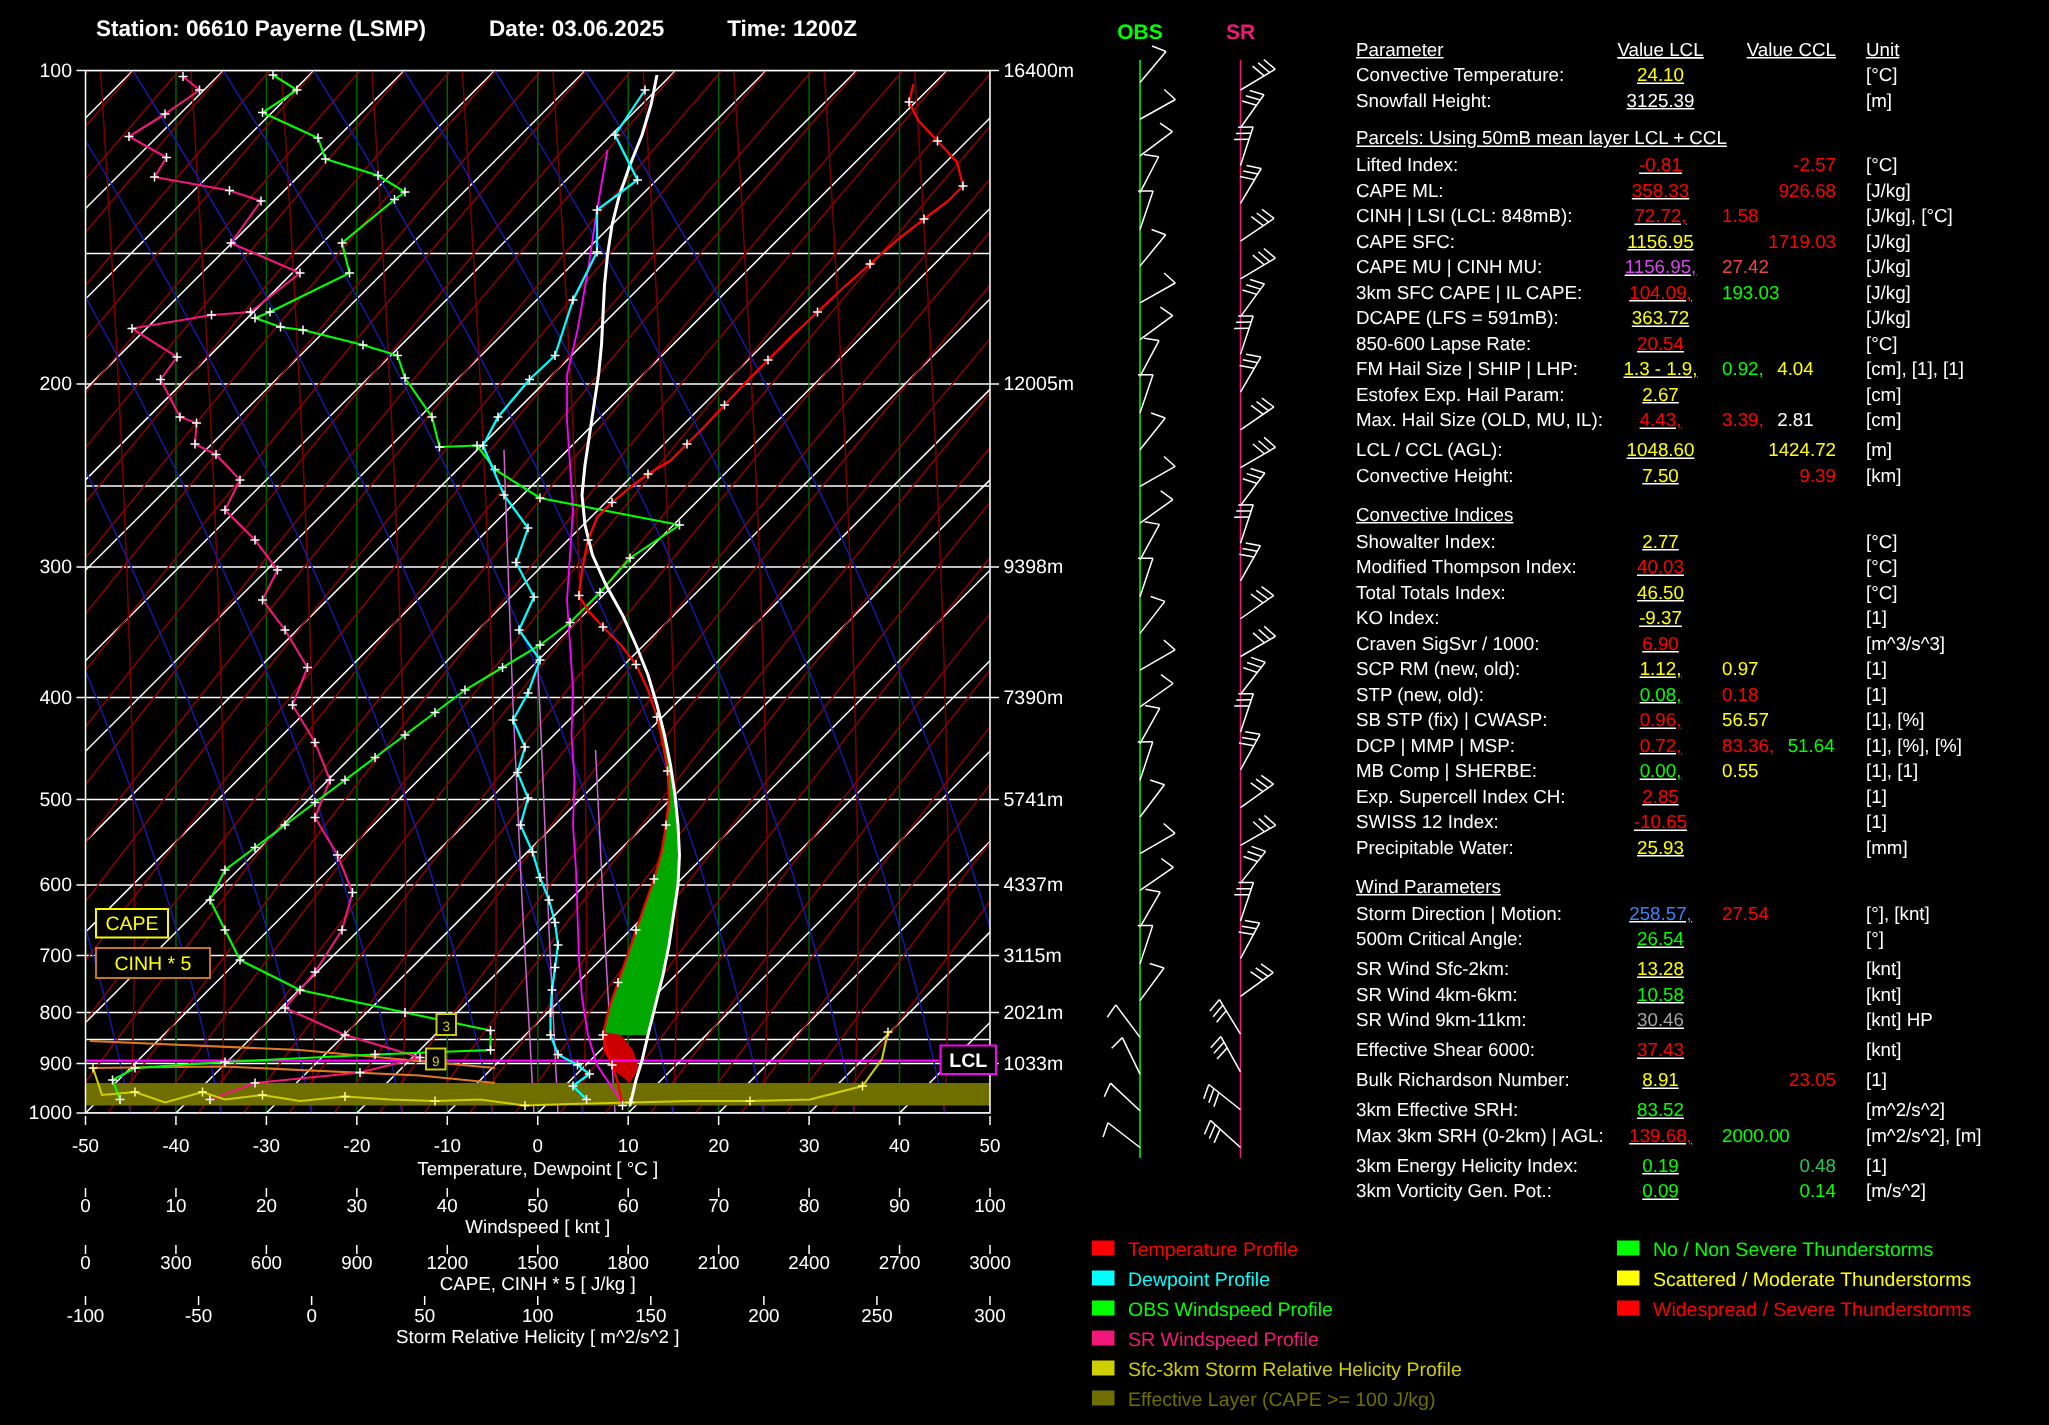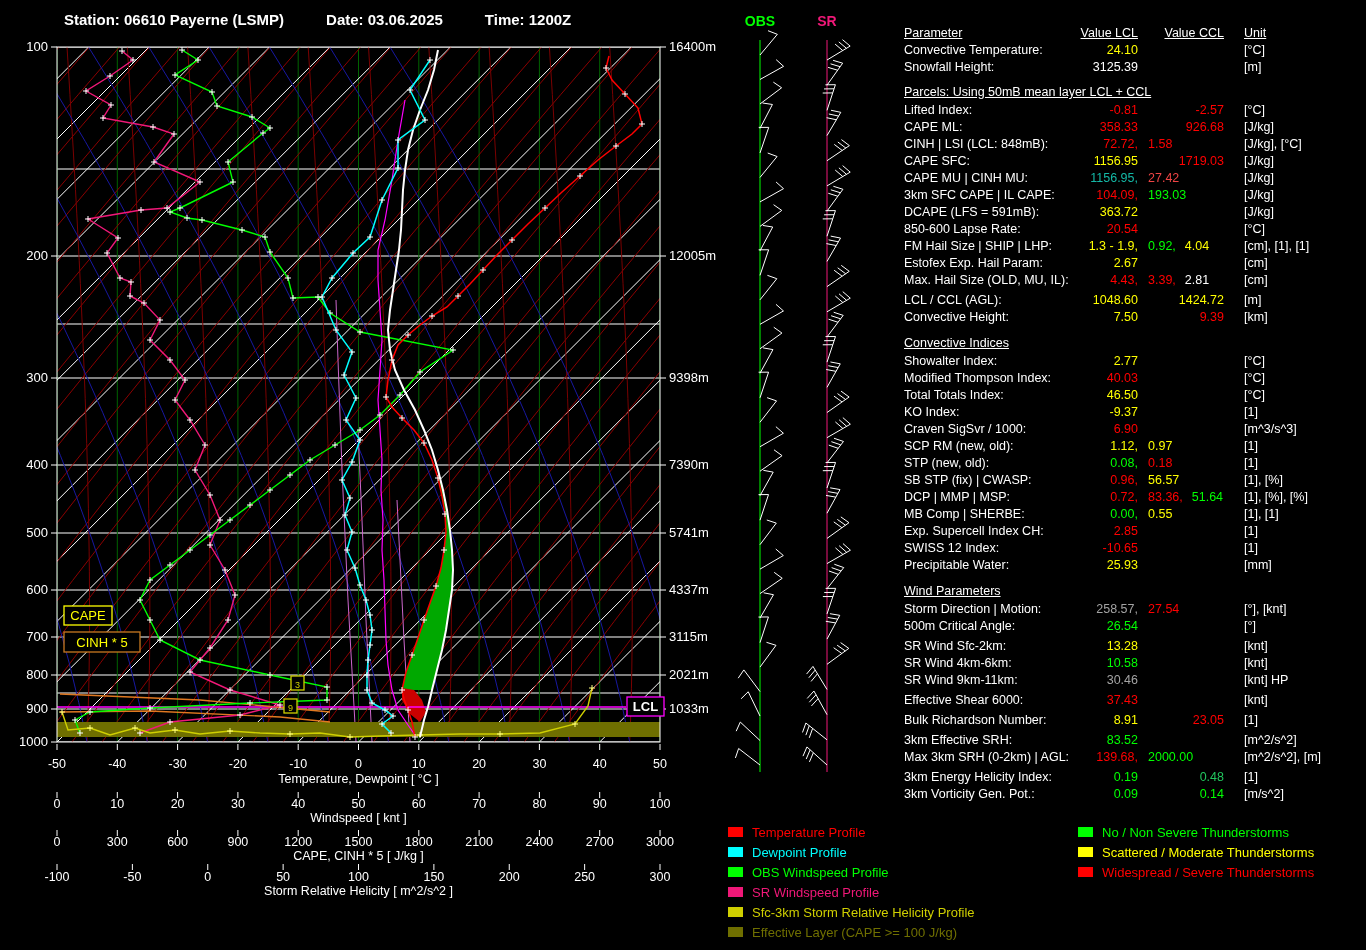--- a/index.html
+++ b/index.html
@@ -6,21 +6,21 @@
   *{box-sizing:border-box;}
   body{font-family:"Liberation Sans",sans-serif;}
   #root{position:absolute;inset:0;width:1366px;height:950px;background:#000;}
   #title{position:absolute;left:64px;top:11px;color:#fff;font-size:15px;font-weight:bold;white-space:nowrap;}
   #title span{margin-right:42px;}
   #chart-svg{position:absolute;left:0;top:0;}
   
   #ptable{position:absolute;left:904px;top:25px;width:470px;color:#fff;font-size:12.5px;}
   .trow{display:grid;grid-template-columns:172px 62px 100px auto;height:17px;line-height:17px;white-space:nowrap;}
   .trow .lbl{grid-column:1;}
-  .trow .c1{grid-column:2;text-align:right;}
+  .trow .c1{grid-column:2;text-align:center;text-decoration:underline;}
   .trow .cm{grid-column:3;padding-left:10px;}
   .trow .cm.right{text-align:right;padding-right:14px;padding-left:0;}
   .trow .un{grid-column:4;padding-left:6px;}
   .thead span{text-decoration:underline;}
   .tsection{height:19px;line-height:19px;text-decoration:underline;white-space:nowrap;}
   .cm .part{margin-right:9px;}
   
   .legend{position:absolute;font-size:13px;}
   .legend .lrow{display:flex;align-items:center;height:20px;white-space:nowrap;}
   .legend .sw{width:15px;height:10px;margin-right:9px;flex:0 0 auto;}
@@ -880,21 +880,21 @@
         <div class="un"><span>[J/kg], [°C]</span></div>
       </div>
       <div class="trow">
         <div class="lbl"><span>CAPE SFC:</span></div>
         <div class="c1"><span style="color: rgb(255, 255, 0);">1156.95</span></div>
         <div class="cm right"><span style="color: rgb(255, 0, 0);">1719.03</span></div>
         <div class="un"><span>[J/kg]</span></div>
       </div>
       <div class="trow">
         <div class="lbl"><span>CAPE MU | CINH MU:</span></div>
-        <div class="c1"><span style="color: #14b8a6;">1156.95,</span></div>
+        <div class="c1"><span style="color: #d946ef;">1156.95,</span></div>
         <div class="cm"><span class="part" style="color: #ef4444;">27.42</span></div>
         <div class="un"><span>[J/kg]</span></div>
       </div>
       <div class="trow">
         <div class="lbl"><span>3km SFC CAPE | IL CAPE:</span></div>
         <div class="c1"><span style="color: rgb(255, 0, 0);">104.09,</span></div>
         <div class="cm"><span class="part" style="color: rgb(0, 255, 0);">193.03</span></div>
         <div class="un"><span>[J/kg]</span></div>
       </div>
       <div class="trow">
@@ -1017,21 +1017,21 @@
       <div class="trow">
         <div class="lbl"><span>Precipitable Water:</span></div>
         <div class="c1"><span style="color: rgb(255, 255, 0);">25.93</span></div>
         <div class="cm"></div>
         <div class="un"><span>[mm]</span></div>
       </div>
       <div style="height: 8px;"></div>
       <div class="tsection">Wind Parameters</div>
       <div class="trow">
         <div class="lbl"><span>Storm Direction | Motion:</span></div>
-        <div class="c1"><span style="color: #a3a3a3;">258.57,</span></div>
+        <div class="c1"><span style="color: #3b82f6;">258.57,</span></div>
         <div class="cm"><span class="part" style="color: rgb(255, 0, 0);">27.54</span></div>
         <div class="un"><span>[°], [knt]</span></div>
       </div>
       <div class="trow">
         <div class="lbl"><span>500m Critical Angle:</span></div>
         <div class="c1"><span style="color: rgb(0, 255, 0);">26.54</span></div>
         <div class="cm"></div>
         <div class="un"><span>[°]</span></div>
       </div>
       <div style="height: 3px;"></div>

